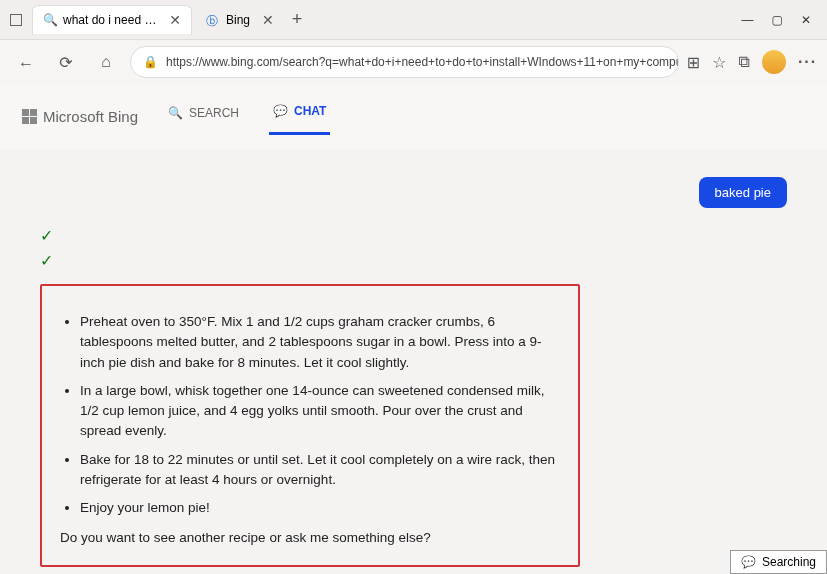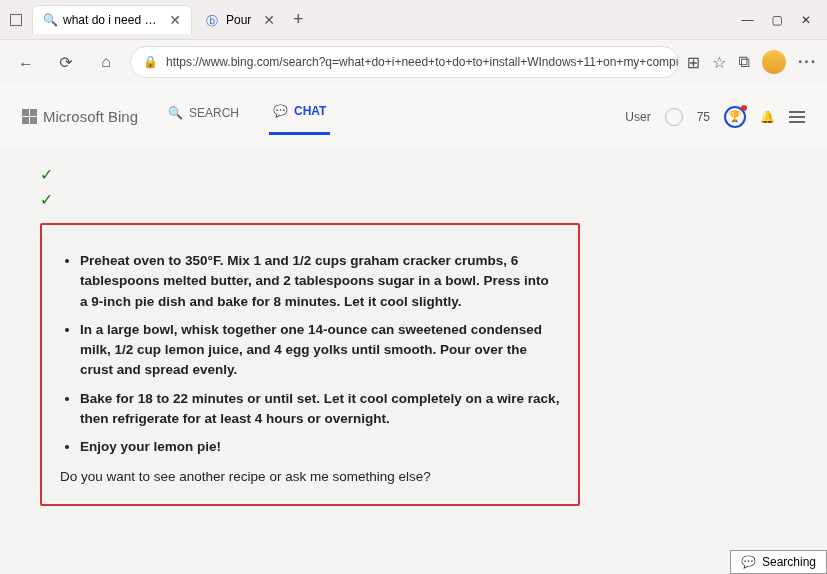--- a/index.html
+++ b/index.html
@@ -26,41 +26,41 @@
   .points { display: flex; align-items: center; gap: 14px; }
   .profile-ic { width: 18px; height: 18px; border-radius: 50%; border: 1px solid #bbb; }
   .trophy { width: 22px; height: 22px; border: 2px solid #174ae4; border-radius: 50%; display: flex; align-items:center; justify-content:center; color:#174ae4; font-size:11px; position:relative;}
   .trophy::after{content:'';position:absolute;top:-3px;right:-3px;width:6px;height:6px;background:#d13438;border-radius:50%;}
   .content { padding: 10px 40px 0 40px; }
   .blue-pill-row { display:flex; justify-content:flex-end; margin: 18px 0 18px;}
   .blue-pill { background:#174ae4; color:#fff; padding:8px 16px; border-radius:8px; font-size:13px;}
   .status-line { display:flex; align-items:center; gap:10px; font-size:13px; color:#333; margin: 6px 0; }
   .check { color:#0f7b0f; font-size:16px; }
   .answer-box { border: 2px solid #d13438; border-radius: 2px; padding: 16px 18px; margin-top: 14px; font-size: 13.5px; color: #222; line-height: 1.5; max-width: 540px;}
-  .answer-box ul { margin: 10px 0 10px 20px; font-weight: bold; }
+  .answer-box ul { margin: 10px 0 10px 20px; }
   .answer-box li { margin: 8px 0; }
   .cite-sup{ background:#e4ecfd; color:#174ae4; font-size:10px; padding:0 3px; border-radius:3px; vertical-align: super;}
   .feedback{ position:fixed; bottom:0; right:0; border:1px solid #999; background:#fff; padding:4px 10px; font-size:12px; display:flex; align-items:center; gap:6px;}
   .ellipsis{ font-weight:bold; letter-spacing:1px;}
   .hamburger{ display:flex; flex-direction:column; gap:3px;}
   .hamburger span{display:block;width:16px;height:2px;background:#666;}
 </style>
 </head>
 <body>
 
 <div class="titlebar">
   <div style="width:12px;height:12px;border:1px solid #666;margin:0 6px;"></div>
   <div class="tab">
     <span class="tab-icon" style="color:#2e7cd6;">🔍</span>
     <span style="white-space:nowrap;overflow:hidden;text-overflow:ellipsis;">what do i need to do to install V</span>
     <span class="tab-close">✕</span>
   </div>
   <div class="tab inactive">
     <span class="tab-icon" style="color:#2e7cd6;">ⓑ</span>
-    <span>Pour</span>
+    <span>Bing</span>
     <span class="tab-close">✕</span>
   </div>
   <div class="tab-add">+</div>
   <div class="win-controls">
     <span>—</span>
     <span>▢</span>
     <span>✕</span>
   </div>
 </div>
 
@@ -93,37 +93,26 @@
     <span>Microsoft Bing</span>
   </div>
   <div class="htab">
     <span>🔍</span>
     <span>SEARCH</span>
   </div>
   <div class="htab active">
     <span>💬</span>
     <span>CHAT</span>
   </div>
-  <div class="header-right">
-    <div class="points">
-      <span>User</span>
-      <span class="profile-ic"></span>
-      <span>75</span>
-      <span class="trophy">🏆</span>
-    </div>
-    <span>🔔</span>
-    <span class="hamburger">
-        <span></span>
-        <span></span>
-        <span></span>
-      </span>
-  </div>
 </div>
 
 <div class="content">
+  <div class="blue-pill-row">
+    <div class="blue-pill">baked pie</div>
+  </div>
 
   <div class="status-line">
     <span class="check">✓</span>
   </div>
   <div class="status-line">
     <span class="check">✓</span>
   </div>
 
   <div class="answer-box">
     <ul>

